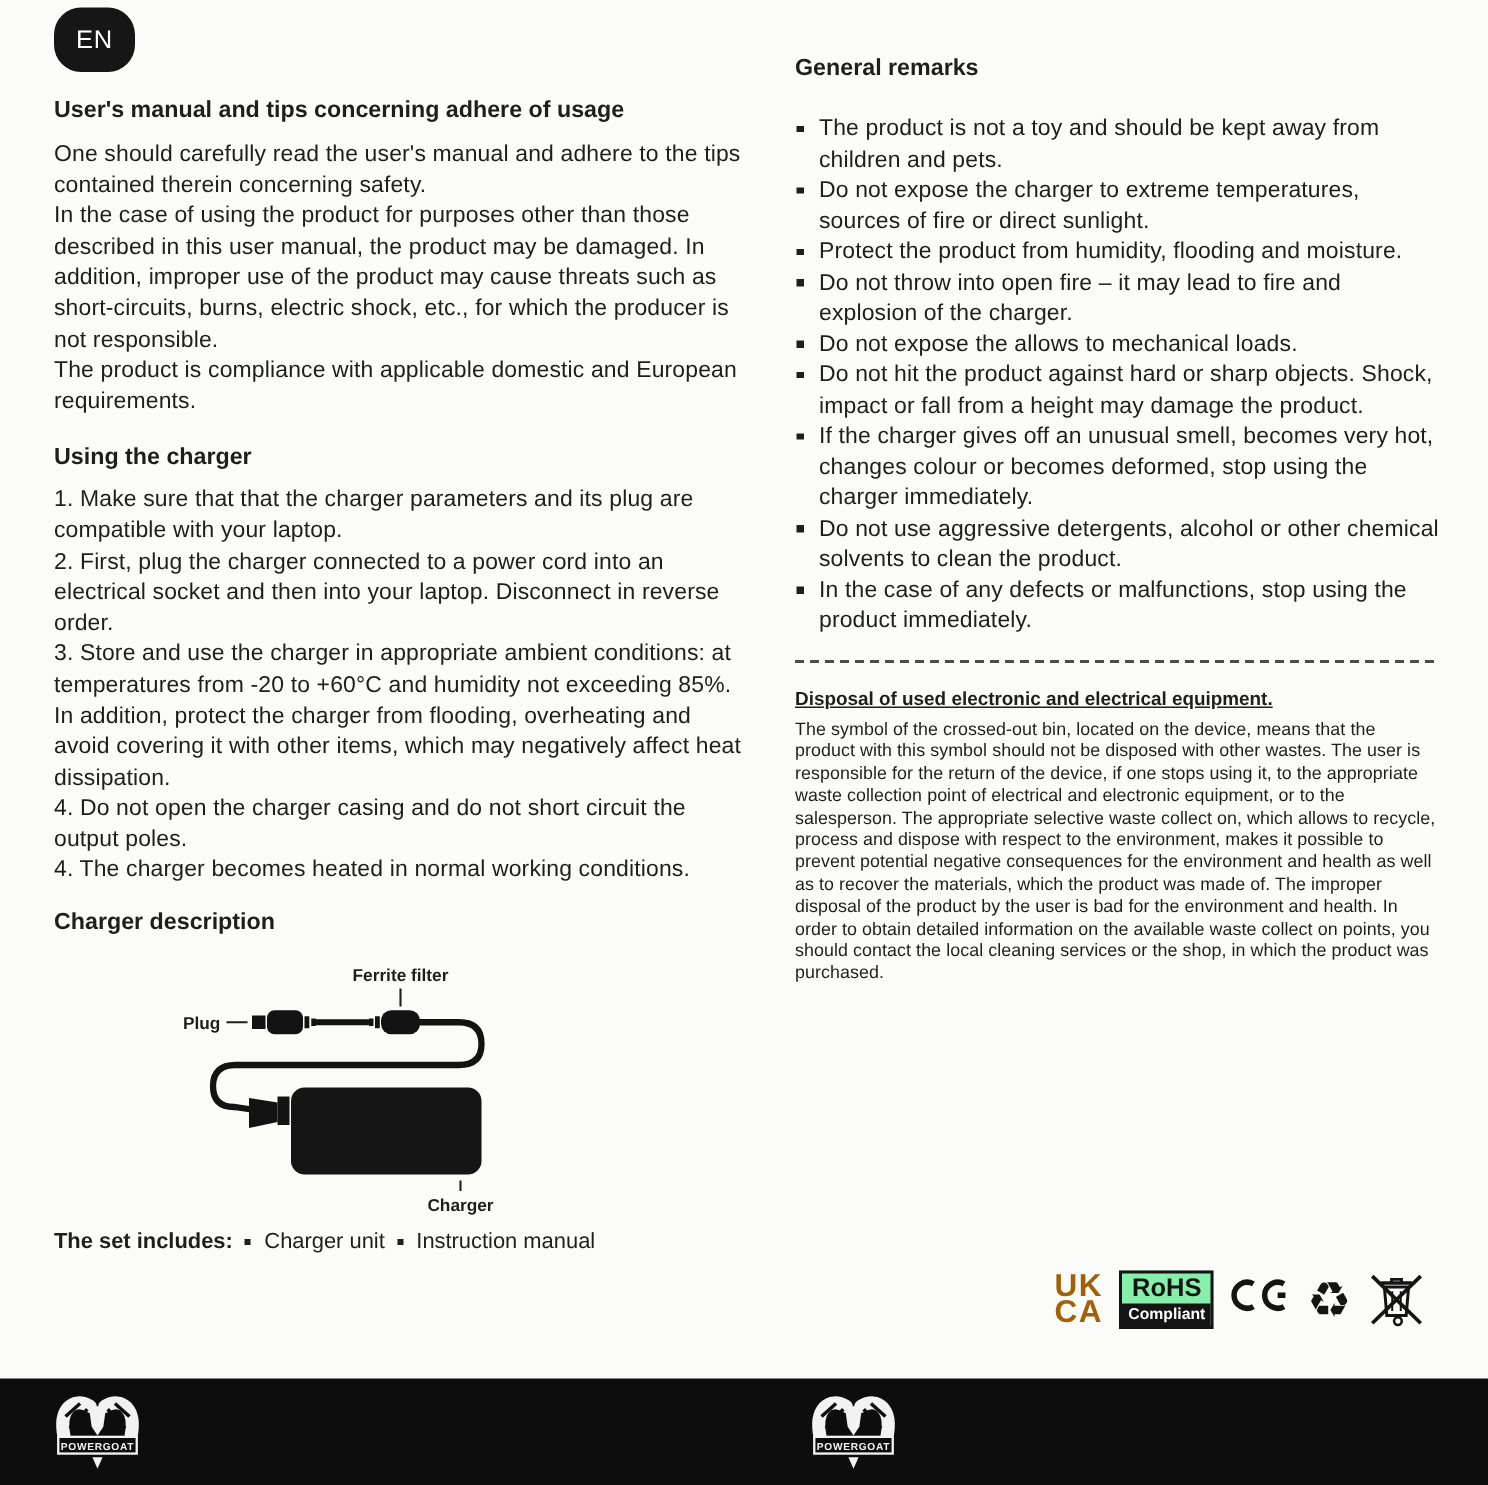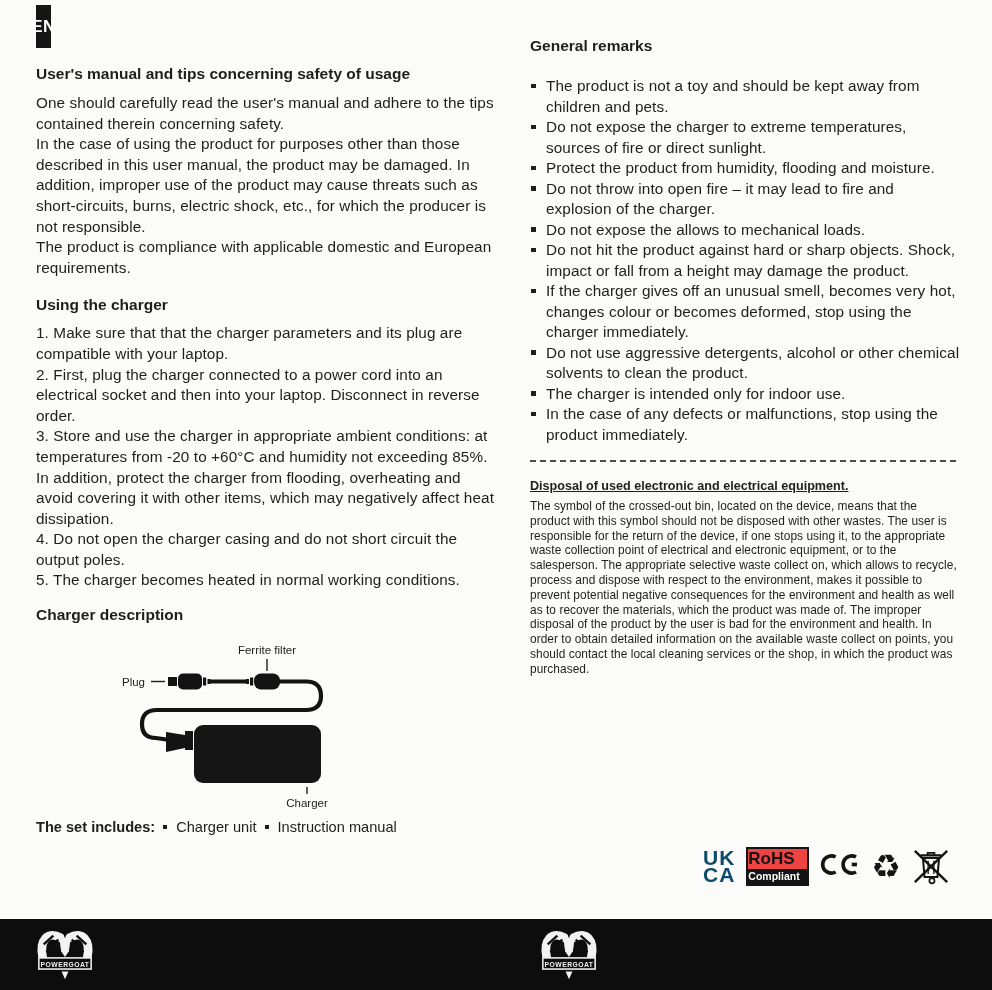--- a/index.html
+++ b/index.html
@@ -5,79 +5,79 @@
   :root{ --ink:#1e1e1e; --paper:#fbfbfa; --footer:#0d0d0d; }
   *{ margin:0; padding:0; box-sizing:border-box; }
   html,body{ width:992px; height:990px; }
   body{
     position:relative; width:992px; height:990px; overflow:hidden;
     background:var(--paper); color:var(--ink);
     font-family:"Liberation Sans", sans-serif;
     -webkit-font-smoothing:antialiased;
   }
   .en-badge{
-    position:absolute; left:36px; top:5px; width:15px; height:43px;
-    background:#161616; color:#fff; font-weight:bold; font-size:17px;
-    display:flex; align-items:center; justify-content:center; letter-spacing:.5px;
+    position:absolute; left:36px; top:5px; width:54px; height:43px;
+    background:#161616; color:#fff; font-weight:normal; font-size:17px;
+    display:flex; align-items:center; justify-content:center; letter-spacing:.5px;border-radius:18px;
   }
   .col-left{ position:absolute; left:36px; top:64px; width:458px; }
   .col-right{ position:absolute; left:530px; top:36px; width:432px; }
   h2{ font-size:15.5px; font-weight:bold; line-height:20px; }
   .col-left h2.safety{ margin-bottom:9px; }
   .body-text{ font-size:15.3px; line-height:20.6px; letter-spacing:.1px; }
   .using-title{ margin-top:17px; margin-bottom:8px; }
   .desc-title{ margin-top:14px; }
-  .diagram-wrap{ margin:10px 0 0 72px; }
+  .diagram-wrap{ margin:10px 0 0 72px;font-weight:bold; }
   .set-line{ font-size:14.6px; display:flex; align-items:baseline; gap:8px; }
   .set-line b{ font-weight:bold; }
   .sq-item{ position:relative; padding-left:13px; }
   .sq-item::before{ content:""; position:absolute; left:0; top:5.5px; width:4px; height:4px; background:var(--ink); }
   .general-title{ margin-bottom:20px; }
   ul.remarks{ list-style:none; }
   ul.remarks li{
     position:relative; padding-left:16px; font-size:15.3px; line-height:20.5px; letter-spacing:.1px;
   }
   ul.remarks li::before{
     content:""; position:absolute; left:1px; top:7.5px; width:4.5px; height:4.5px; background:var(--ink);
   }
   .dashed-divider{ border-top:2px dashed #4c4c4c; margin-top:15px; width:426px; }
   h3.disposal-title{ font-size:12.6px; font-weight:bold; margin-top:17px; margin-bottom:6px;text-decoration:underline; }
   .fine-print{ font-size:11.9px; line-height:14.8px; width:428px; letter-spacing:.05px; }
   
   .marks{ position:absolute; left:703px; top:845px; display:flex; align-items:center; gap:11px; }
-  .ukca{ font-weight:800; font-size:21px; line-height:17.5px; letter-spacing:1px; color:#0c4a6e; display:flex; flex-direction:column; }
-  .rohs{ border:2.5px solid #141414; width:63px; background:#ef4444; }
+  .ukca{ font-weight:800; font-size:21px; line-height:17.5px; letter-spacing:1px; color:#a16207; display:flex; flex-direction:column; }
+  .rohs{ border:2.5px solid #141414; width:63px; text-align:center; background:#86efac; }
   .rohs-top{ font-size:17px; font-weight:bold; line-height:20px; color:#141414; }
   .rohs-bot{ background:#141414; color:#fff; font-size:10.5px; line-height:14px; padding-bottom:1px;font-weight:bold; }
   .recycle{ font-family:"DejaVu Sans", sans-serif; font-size:33px; line-height:1; color:#141414; }
   .sr{ position:absolute; width:1px; height:1px; overflow:hidden; clip:rect(0 0 0 0); }
   
   .footer{ position:absolute; left:0; top:919px; width:992px; height:71px; background:var(--footer); }
   .goat-logo{ position:absolute; top:7px; }
   .goat-logo.first{ left:34px; }
   .goat-logo.second{ left:538px; }
   svg text{ font-family:"Liberation Sans", sans-serif; }
 </style>
 </head>
 <body style="--ink: #1e1e1e; --paper: #fbfbfa; --footer: #0d0d0d;">
 
 <div class="en-badge">EN</div>
 
 <div class="col-left">
-  <h2 class="safety">User's manual and tips concerning safety of usage</h2>
+  <h2 class="safety">User's manual and tips concerning adhere of usage</h2>
   <div class="body-text">One should carefully read the user's manual and adhere to the tips contained therein concerning safety.</div>
   <div class="body-text">In the case of using the product for purposes other than those described in this user manual, the product may be damaged. In addition, improper use of the product may cause threats such as short-circuits, burns, electric shock, etc., for which the producer is not responsible.</div>
   <div class="body-text">The product is compliance with applicable domestic and European requirements.</div>
 
   <h2 class="using-title">Using the charger</h2>
   <div class="body-text">1. Make sure that that the charger parameters and its plug are compatible with your laptop.</div>
   <div class="body-text">2. First, plug the charger connected to a power cord into an electrical socket and then into your laptop. Disconnect in reverse order.</div>
   <div class="body-text">3. Store and use the charger in appropriate ambient conditions: at temperatures from -20 to +60°C and humidity not exceeding 85%. In addition, protect the charger from flooding, overheating and avoid covering it with other items, which may negatively affect heat dissipation.</div>
   <div class="body-text">4. Do not open the charger casing and do not short circuit the output poles.</div>
-  <div class="body-text">5. The charger becomes heated in normal working conditions.</div>
+  <div class="body-text">4. The charger becomes heated in normal working conditions.</div>
 
   <h2 class="desc-title">Charger description</h2>
 
   <div class="diagram-wrap">
     <svg width="280" height="180" viewBox="0 0 280 180">
 
       <text x="159" y="19" font-size="11.5" fill="#1e1e1e" text-anchor="middle">Ferrite filter</text>
       <line x1="159" y1="24" x2="159" y2="36" stroke="#1e1e1e" stroke-width="1.4"></line>
 
       <text x="14" y="51" font-size="11.5" fill="#1e1e1e">Plug</text>
@@ -117,21 +117,20 @@
   <h2 class="general-title">General remarks</h2>
   <ul class="remarks">
     <li>The product is not a toy and should be kept away from children and pets.</li>
     <li>Do not expose the charger to extreme temperatures, sources of fire or direct sunlight.</li>
     <li>Protect the product from humidity, flooding and moisture.</li>
     <li>Do not throw into open fire – it may lead to fire and explosion of the charger.</li>
     <li>Do not expose the allows to mechanical loads.</li>
     <li>Do not hit the product against hard or sharp objects. Shock, impact or fall from a height may damage the product.</li>
     <li>If the charger gives off an unusual smell, becomes very hot, changes colour or becomes deformed, stop using the charger immediately.</li>
     <li>Do not use aggressive detergents, alcohol or other chemical solvents to clean the product.</li>
-    <li>The charger is intended only for indoor use.</li>
     <li>In the case of any defects or malfunctions, stop using the product immediately.</li>
   </ul>
 
   <div class="dashed-divider"></div>
 
   <h3 class="disposal-title">Disposal of used electronic and electrical equipment.</h3>
   <div class="fine-print">The symbol of the crossed-out bin, located on the device, means that the product with this symbol should not be disposed with other wastes. The user is responsible for the return of the device, if one stops using it, to the appropriate waste collection point of electrical and electronic equipment, or to the salesperson. The appropriate selective waste collect on, which allows to recycle, process and dispose with respect to the environment, makes it possible to prevent potential negative consequences for the environment and health as well as to recover the materials, which the product was made of. The improper disposal of the product by the user is bad for the environment and health. In order to obtain detailed information on the available waste collect on points, you should contact the local cleaning services or the shop, in which the product was purchased.</div>
 </div>
 
 <div class="marks">

